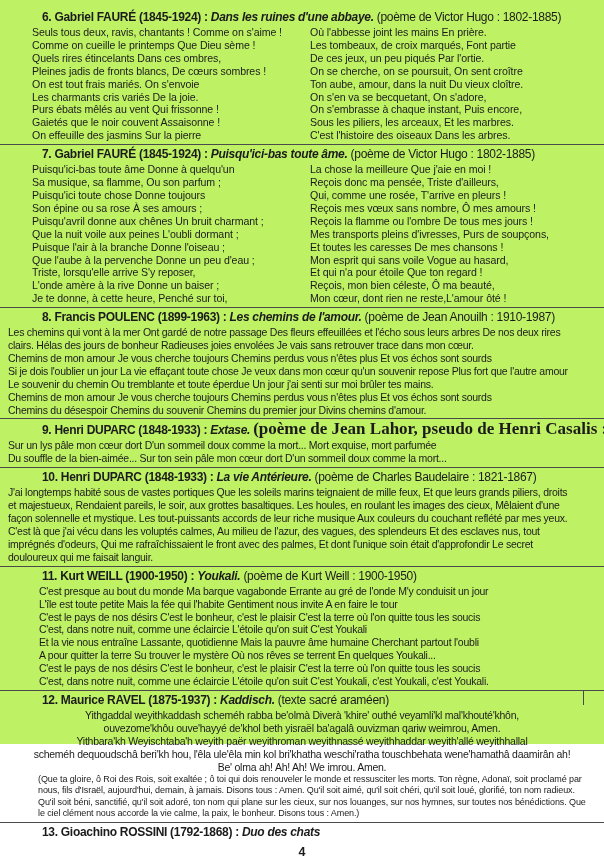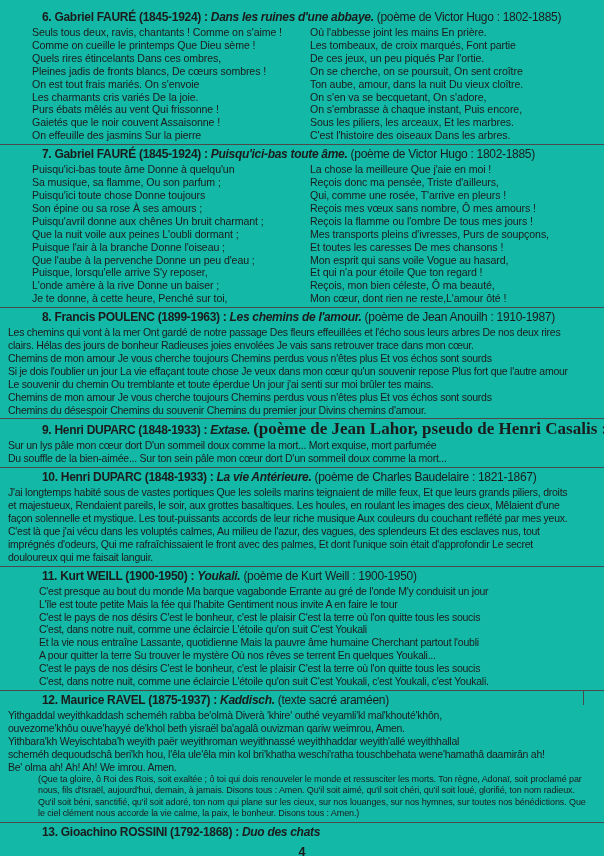--- a/index.html
+++ b/index.html
@@ -5,24 +5,24 @@
   html, body {
     margin: 0; padding: 0;
     background: #ffffff;
     width: 604px; height: 856px;
     overflow: hidden;
     font-family: "Liberation Sans", sans-serif;
     color: #1b1b1b;
   }
   #page {
     position: relative;
-    width: 604px; height: 856px;
+    width: 604px; height: 744px;
     box-sizing: border-box;
     padding-top: 9px;
-    background: #14b8a6;
+    background: #bef264;
   }
   .piece {
     border-bottom: 1px solid #4a4a4a;
     padding-bottom: 2px;
     margin-bottom: 1px;
   }
   .piece.no-rule { border-bottom: none; }
   .heading {
     font-size: 12px;
     font-weight: bold;
@@ -48,21 +48,21 @@
     line-height: 12.9px;
     letter-spacing: -0.1px;
     white-space: nowrap;
   }
   .prose-line {
     font-size: 10.5px;
     letter-spacing: -0.25px;
     padding-left: 8px;
   }
   .indent-line { padding-left: 39px; }
-  .center-line { padding-left: 8px; text-align: left; }
+  .center-line { padding-left: 0; text-align: center; }
   .note-line {
     font-size: 9px;
     line-height: 11.5px;
     letter-spacing: -0.1px;
     padding-left: 6px;
     margin-left: 32px;
   }
   .page-number {
     text-align: center;
     font-weight: bold;
@@ -114,21 +114,21 @@
         <div class="columns">
           <div class="col col-left">
             <div class="line">Puisqu'ici-bas toute âme Donne à quelqu'un</div>
             <div class="line">Sa musique, sa flamme, Ou son parfum ;</div>
             <div class="line">Puisqu'ici toute chose Donne toujours</div>
             <div class="line">Son épine ou sa rose À ses amours ;</div>
             <div class="line">Puisqu'avril donne aux chênes Un bruit charmant ;</div>
             <div class="line">Que la nuit voile aux peines L'oubli dormant ;</div>
             <div class="line">Puisque l'air à la branche Donne l'oiseau ;</div>
             <div class="line">Que l'aube à la pervenche Donne un peu d'eau ;</div>
-            <div class="line">Puisque, lorsqu'elle arrive S'y reposer,</div>
+            <div class="line">Triste, lorsqu'elle arrive S'y reposer,</div>
             <div class="line">L'onde amère à la rive Donne un baiser ;</div>
             <div class="line">Je te donne, à cette heure, Penché sur toi,</div>
           </div>
           <div class="col col-right">
             <div class="line">La chose la meilleure Que j'aie en moi !</div>
             <div class="line">Reçois donc ma pensée, Triste d'ailleurs,</div>
             <div class="line">Qui, comme une rosée, T'arrive en pleurs !</div>
             <div class="line">Reçois mes vœux sans nombre, Ô mes amours !</div>
             <div class="line">Reçois la flamme ou l'ombre De tous mes jours !</div>
             <div class="line">Mes transports pleins d'ivresses, Purs de soupçons,</div>

